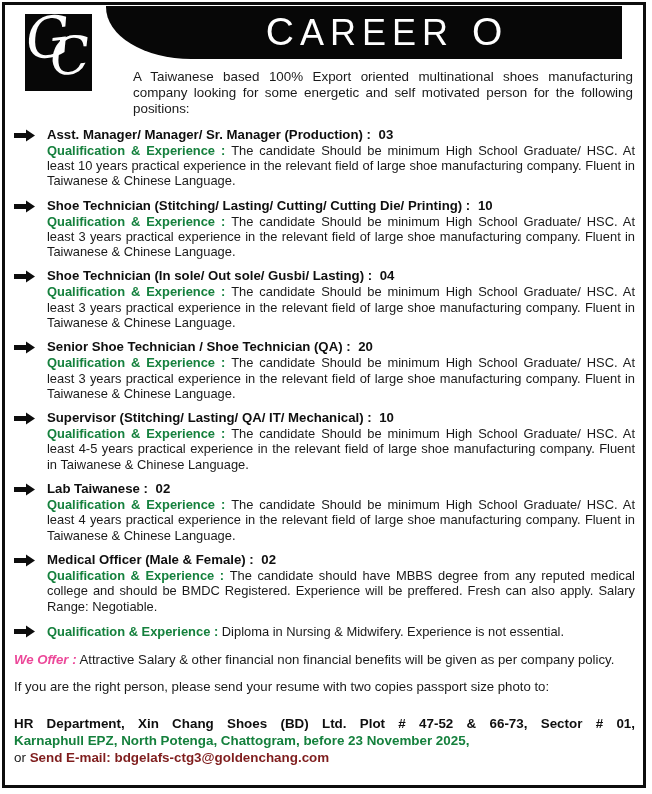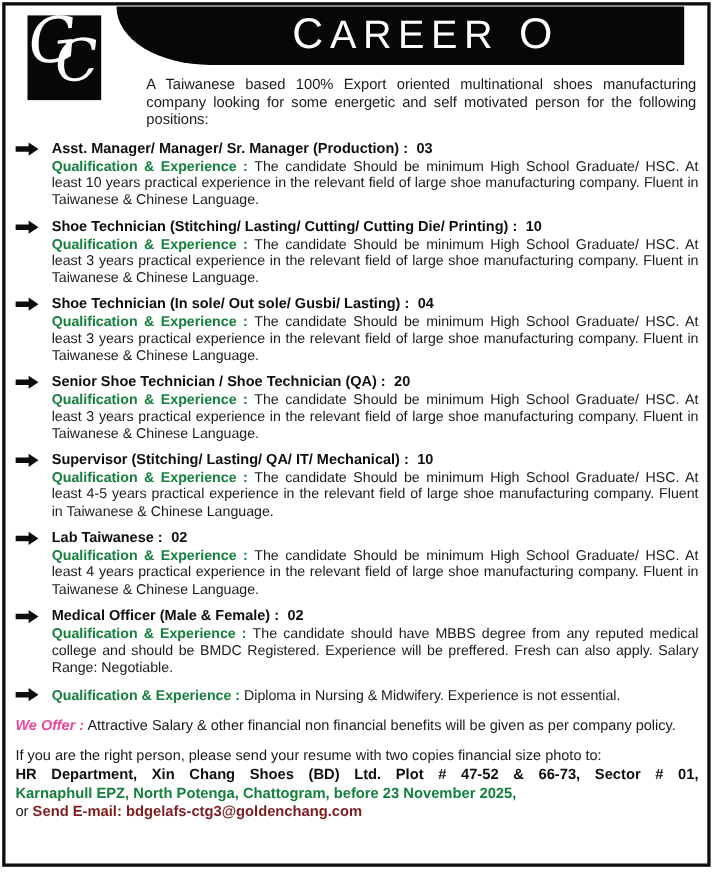--- a/index.html
+++ b/index.html
@@ -94,20 +94,21 @@
     text-align: justify;
   }
   .offer-label { font-weight: bold; font-style: italic; color: #ec4899; }
   .contact { margin-top: 11px; }
   .contact-intro { margin: 0; font-size: 13.2px; line-height: 16px; }
   .addr1 {
     font-weight: bold; color: #0f0f0f;
     font-size: 13.4px; line-height: 17px;
     text-align: justify;
     text-align-last: justify;
+    margin-top: 20px;
   }
   .addr2 { font-weight: bold; color: #15803d; font-size: 13.4px; line-height: 17px; }
   .email-line { font-size: 13.4px; line-height: 17px; }
   .email-line b { color: #7f1d1d; }
 </style>
 </head>
 <body>
 
 <div class="page">
   <div class="ad-frame">
@@ -228,21 +229,21 @@
         </div>
 
       </div>
 
       <p class="offer">
         <b class="offer-label">We Offer :</b>
         <span>Attractive Salary &amp; other financial non financial benefits will be given as per company policy.</span>
       </p>
 
       <div class="contact">
-        <p class="contact-intro">If you are the right person, please send your resume with two copies financial size photo to:</p>
+        <p class="contact-intro">If you are the right person, please send your resume with two copies passport size photo to:</p>
         <div class="addr1">HR Department, Xin Chang Shoes (BD) Ltd. Plot # 47-52 &amp; 66-73, Sector # 01,</div>
         <div class="addr2">Karnaphull EPZ, North Potenga, Chattogram, before 23 November 2025,</div>
         <div class="email-line">
           <span>or</span>
           <b>Send E-mail:</b>
           <b>bdgelafs-ctg3@goldenchang.com</b>
         </div>
       </div>
 
     </div>

